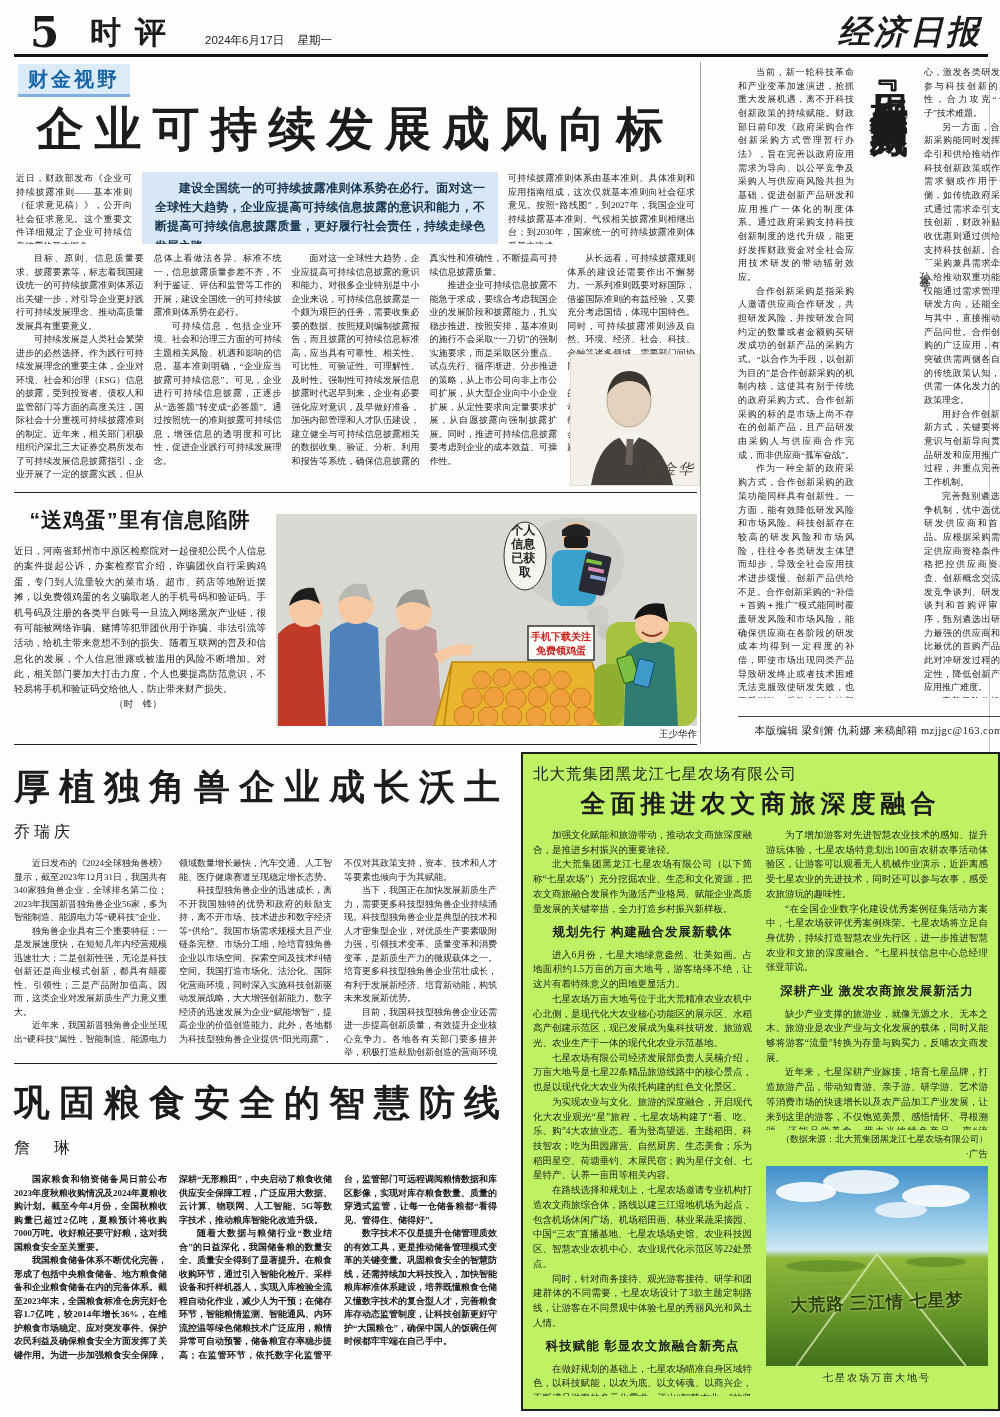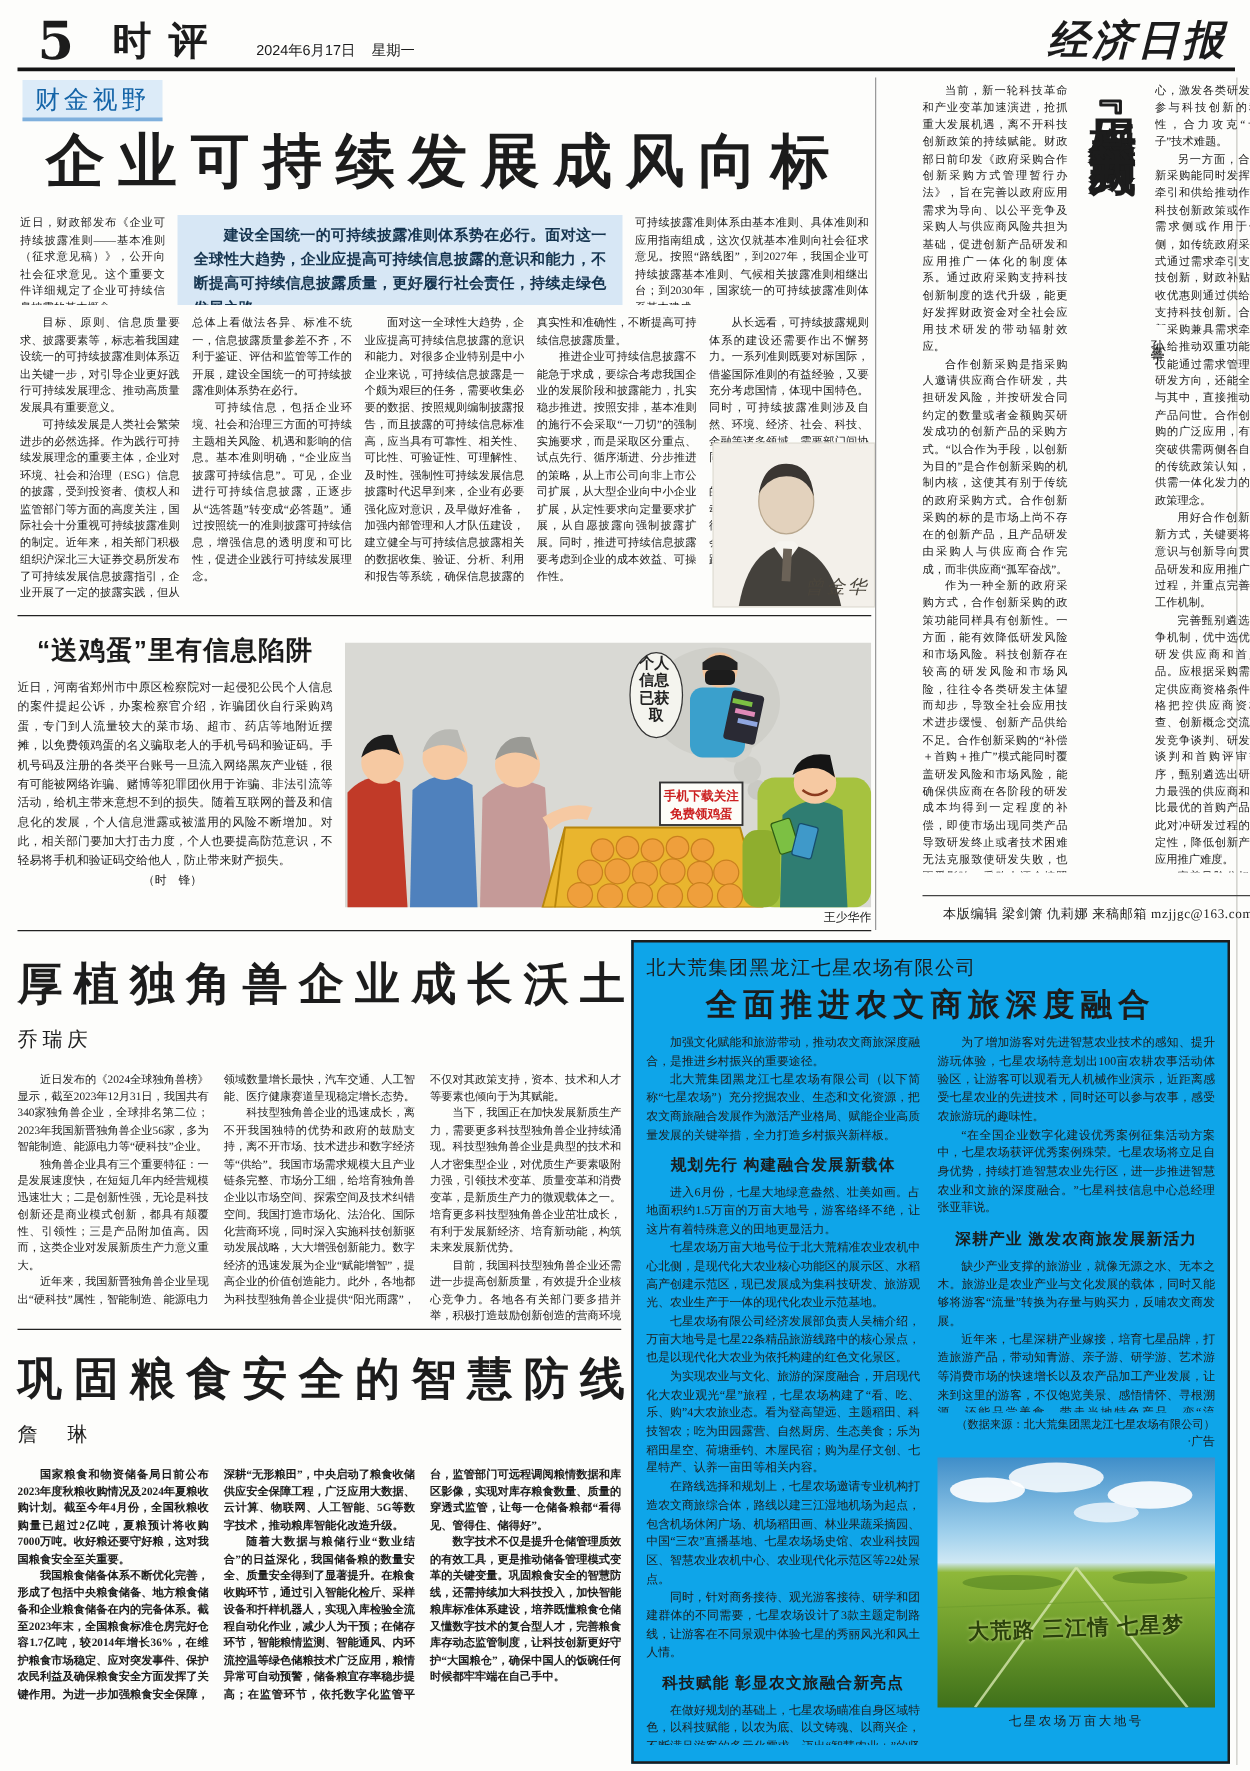--- a/index.html
+++ b/index.html
@@ -13,26 +13,26 @@
   .hdr-mast{position:absolute;right:18px;top:10px;font-size:33px;font-weight:bold;font-style:italic;
             font-family:"DejaVu Serif",serif;letter-spacing:3px;}
   .hdr-rule{position:absolute;left:14px;right:12px;top:54px;height:3px;background:#141414;}
   .vdiv{position:absolute;left:700px;top:62px;width:1px;height:682px;background:#9a9a9a;}
   .rdiv{position:absolute;right:10px;top:62px;width:1px;height:1350px;background:#c9c9c4;}
 
   
   #q-main{position:absolute;left:14px;top:62px;width:683px;height:684px;}
   #q-right{position:absolute;left:707px;top:62px;width:281px;height:682px;margin-left:31px;}
   #q-bl{position:absolute;left:14px;top:755px;width:483px;height:660px;}
-  #q-ad{position:absolute;left:505px;top:752px;width:479px;height:659px;border:2.5px solid #1d1d1d;
-        background:#0ea5e9;box-sizing:border-box;padding:6px 10px;}
+  #q-ad{position:absolute;left:521px;top:752px;width:479px;height:659px;border:2.5px solid #1d1d1d;
+        background:#bef264;box-sizing:border-box;padding:6px 10px;}
 
   
   .col-tag{position:absolute;left:4px;top:2px;display:inline-block;background:#dcebf8;color:#1565a8;
-           font-weight:400;font-size:20px;letter-spacing:3px;padding:2px 10px 1px;
+           font-weight:700;font-size:20px;letter-spacing:3px;padding:2px 10px 1px;
            border-bottom:3px solid #7fb0dd;font-family:"Liberation Sans",sans-serif;}
   .main-hl{position:absolute;left:0;top:36px;width:100%;text-align:center;font-size:47px;font-weight:900;
            letter-spacing:11px;font-family:"Liberation Sans","DejaVu Sans",sans-serif;white-space:nowrap;}
   .rowA{position:absolute;left:2px;top:110px;width:679px;height:72px;display:flex;gap:10px;}
   .introL{width:116px;height:72px;overflow:hidden;font-size:9px;line-height:1.5;text-align:justify;}
   .bluebox{width:356px;box-sizing:border-box;background:#d7e7f5;padding:7px 13px;height:72px;overflow:hidden;}
   .bluebox p{margin:0;font-size:12px;font-weight:bold;line-height:1.6;text-indent:2em;color:#15344f;
              font-family:"Liberation Sans",sans-serif;text-align:justify;}
   .introR{flex:1;height:72px;overflow:hidden;font-size:9px;line-height:1.5;text-align:justify;}
   .main-body{position:absolute;left:2px;top:190px;width:679px;height:232px;overflow:hidden;

